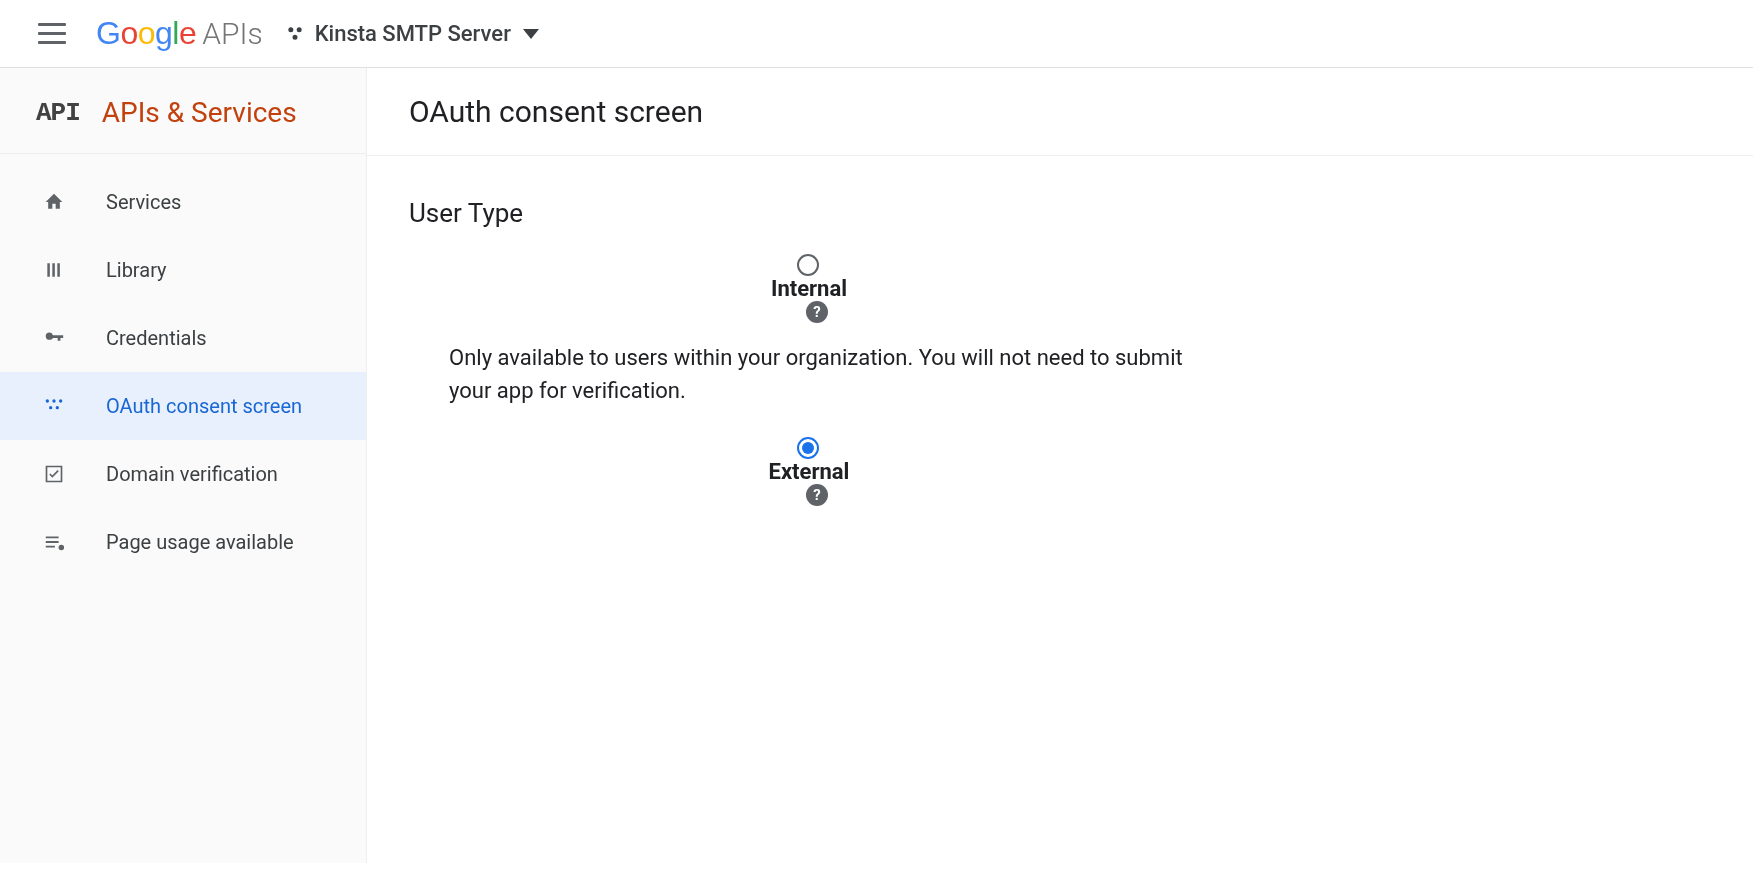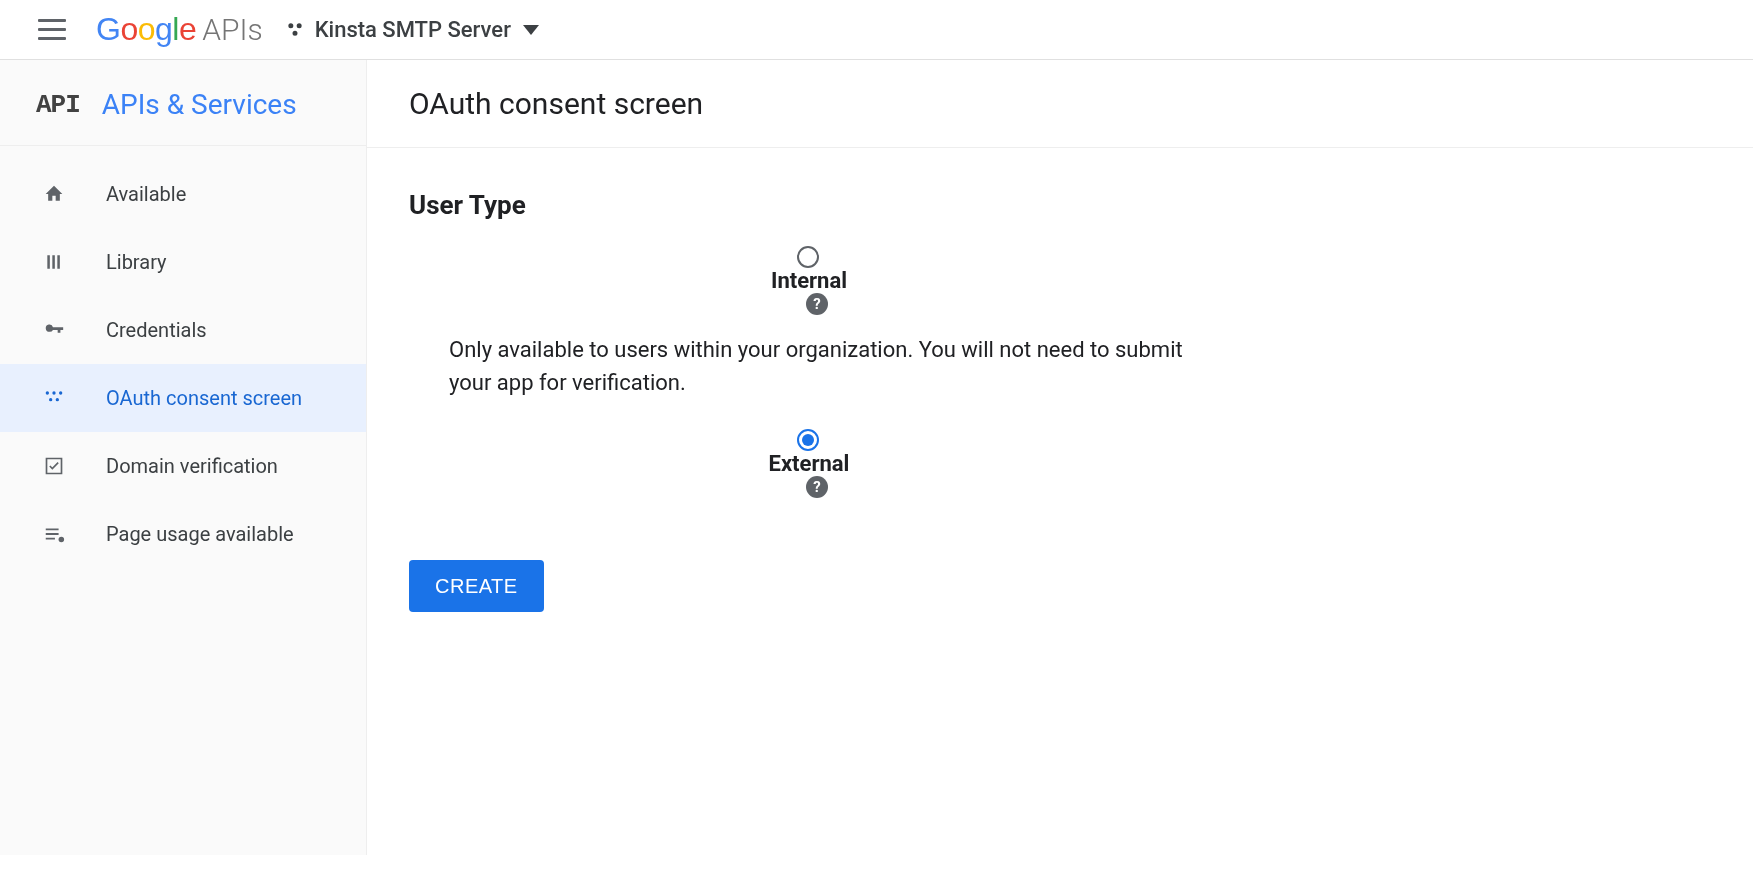--- a/index.html
+++ b/index.html
@@ -1,46 +1,46 @@
 <!DOCTYPE html>
 <html><head>
 <meta charset="utf-8">
 <style>
   * { box-sizing: border-box; margin:0; padding:0; }
   body { font-family: Roboto, Arial, sans-serif; color:#202124; background:#fff; width:1753px; }
-  .topbar { height:60px; border-bottom:1px solid #e0e0e0; display:flex; align-items:center; padding:0 30px 0 38px; }
+  .topbar { height:68px; border-bottom:1px solid #e0e0e0; display:flex; align-items:center; padding:0 30px 0 38px; }
   .hamburger { display:inline-flex; flex-direction:column; justify-content:center; gap:6px; width:28px; height:28px; cursor:pointer; }
   .hamburger span { height:3px; background:#5f6368; border-radius:1px; }
   .logo-wrap { display:flex; align-items:baseline; margin-left:30px; cursor:pointer; }
   .logo { font-size:32px; font-weight:400; letter-spacing:-0.5px; font-family: 'Product Sans', Arial, sans-serif; }
   .logo .lb { color:#4285F4; } .logo .lr { color:#EA4335; } .logo .ly { color:#FBBC05; } .logo .lg { color:#34A853; }
   .apis-label { font-size:30px; color:#757575; margin-left:6px; font-weight:300; }
   .project-picker { display:flex; align-items:center; margin-left:22px; cursor:pointer; }
   .project-dots { width:20px; height:20px; margin-right:10px; }
   .project-name { font-size:22px; font-weight:500; color:#3c4043;text-align:right; }
   .proj-dropdown { margin-left:12px; }
   .searchbox { flex:1; margin-left:140px; height:56px; background:#f1f3f4; border-radius:4px; display:flex; align-items:center; padding:0 24px; }
   .searchbox input { border:none; background:transparent; outline:none; font-size:22px; flex:1; color:#5f6368; }
   .search-drop { margin-left:12px; }
   .content { display:flex; }
   .sidebar { width:367px; background:#fafafa; border-right:1px solid #eee; min-height:795px; }
   .sidebar-header { padding:28px 0 24px 36px; display:flex; align-items:center; border-bottom:1px solid #eee; }
   .api-icon { font-family: 'Courier New', monospace; font-size:26px; font-weight:900; letter-spacing:-1px; color:#424242; }
-  .sidebar-title { font-size:28px; color:#3b82f6; margin-left:22px; }
+  .sidebar-title { font-size:28px; color:#c2410c; margin-left:22px; }
   .navlist { padding-top:14px; }
   .navitem { display:flex; align-items:center; height:68px; padding-left:42px; cursor:pointer; font-size:20px; color:#3c4043; }
   .navitem.active { background:#e8f0fe; color:#1967d2; }
   .navitem .nav-icon { width:24px; display:flex; align-items:center; justify-content:center; margin-right:40px; }
   .navitem.active .nav-icon svg path, .navitem.active .nav-icon svg circle { fill:#1967d2 !important; }
   .main { flex:1; }
   .main-header { padding:26px 0 26px 42px; border-bottom:1px solid #eee; }
   .page-title { font-size:30px; color:#202124; font-weight:400; }
   .main-body { padding:42px 42px 0 42px; max-width:900px; }
   .intro { font-size:22px; line-height:1.5; margin-bottom:48px; }
-  .section-title { font-size:26px; font-weight:700; margin-bottom:26px; }
+  .section-title { font-size:26px; font-weight:400; margin-bottom:26px; }
   .radio-row { display:flex; align-items:center; margin-bottom:18px;flex-direction:column; }
   .radio { width:22px; height:22px; border:2px solid #5f6368; border-radius:50%; margin-right:18px; display:flex; align-items:center; justify-content:center; cursor:pointer; }
   .radio.selected { border-color:#1a73e8; }
   .radio.selected::after { content:""; width:12px; height:12px; background:#1a73e8; border-radius:50%; }
   .radio-label { font-size:22px; font-weight:700; margin-right:16px; }
   .help-icon { width:22px; height:22px; border-radius:50%; background:#5f6368; color:#fff; display:flex; align-items:center; justify-content:center; font-size:15px; font-weight:700; cursor:pointer; }
   .radio-desc { font-size:22px; line-height:1.5; margin:0 0 30px 40px; color:#202124; }
   .create-btn { margin-top:44px; background:#1a73e8; color:#fff; border:none; border-radius:4px; height:52px; padding:0 26px; font-size:20px; font-weight:500; letter-spacing:0.5px; cursor:pointer; }
   svg { display:block; }
 </style>
@@ -74,21 +74,21 @@
       <span class="api-icon">API</span>
       <span class="sidebar-title">APIs &amp; Services</span>
     </div>
     <div class="navlist">
       <div class="navitem">
         <span class="nav-icon">
             <svg width="20" height="20" viewBox="0 0 24 24">
               <path fill="#5f6368" d="M12 2l10 10h-3v8h-5v-6h-4v6H5v-8H2z"></path>
             </svg>
           </span>
-        <span>Available</span>
+        <span>Services</span>
       </div>
       <div class="navitem">
         <span class="nav-icon">
             <svg width="20" height="20" viewBox="0 0 24 24">
               <path fill="#5f6368" d="M4 4h3v16H4zM10 4h3v16h-3zM16 4h3v16h-3z"></path>
             </svg>
           </span>
         <span>Library</span>
       </div>
       <div class="navitem">
@@ -145,16 +145,15 @@
         <span class="help-icon">?</span>
       </div>
       <p class="radio-desc">Only available to users within your organization. You will not need to submit your app for verification.</p>
 
       <div class="radio-row">
         <span class="radio selected"></span>
         <span class="radio-label">External</span>
         <span class="help-icon">?</span>
       </div>
 
-      <button class="create-btn">CREATE</button>
     </div>
   </div>
 </div>
 
 </body></html>

